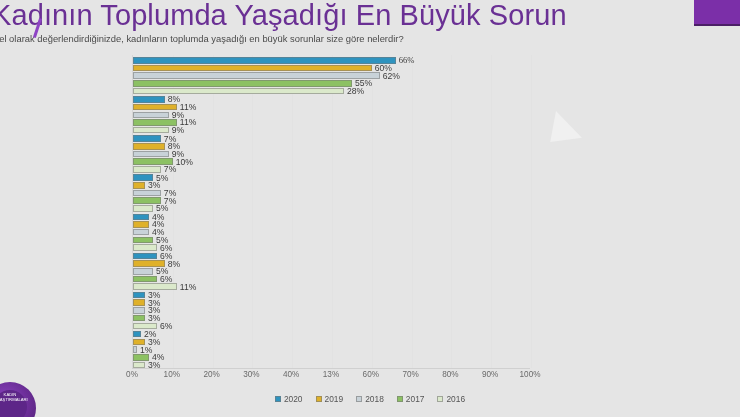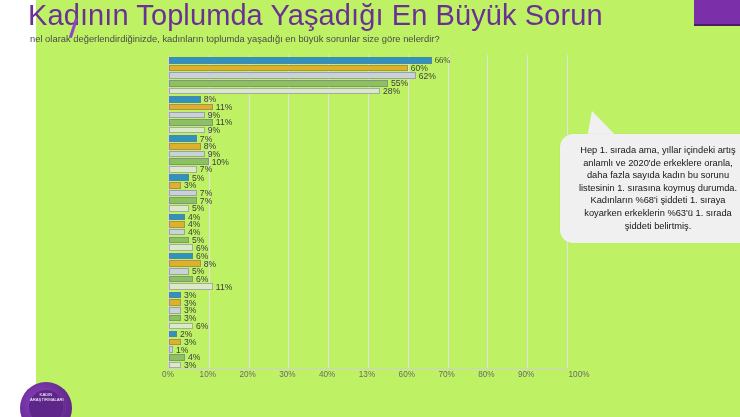--- a/index.html
+++ b/index.html
@@ -1,21 +1,21 @@
 <!DOCTYPE html>
 <html><head>
 <meta charset="utf-8">
 <style>
   html,body{margin:0;padding:0;}
   body{
     width:740px;height:417px;background:#ffffff;overflow:hidden;position:relative;
     font-family:"Liberation Sans", sans-serif;
     -webkit-font-smoothing:antialiased;
   }
-  #slide{position:absolute;inset:0;background:#bef264;margin-left:36px;}
+  #slide{position:absolute;inset:0;background:#e5e5e5;}
 
   
   .purple-tab{
     position:absolute;top:0;right:0;width:46px;height:24px;background:#7b2fa8;
     border-bottom:2px solid #4b1f66;
   }
   .title{
     position:absolute;left:-8px;top:-2px;width:600px;
     font-size:29px;line-height:34px;color:#6a3094;font-weight:400;
     letter-spacing:.1px;white-space:nowrap;
@@ -302,26 +302,47 @@
       <div class="xtick" style="left: 132px;">0%</div>
       <div class="xtick" style="left: 171.8px;">10%</div>
       <div class="xtick" style="left: 211.6px;">20%</div>
       <div class="xtick" style="left: 251.4px;">30%</div>
       <div class="xtick" style="left: 291.2px;">40%</div>
       <div class="xtick" style="left: 331px;">13%</div>
       <div class="xtick" style="left: 370.8px;">60%</div>
       <div class="xtick" style="left: 410.6px;">70%</div>
       <div class="xtick" style="left: 450.4px;">80%</div>
       <div class="xtick" style="left: 490.2px;">90%</div>
-      <div class="xtick" style="left: 543px;">100%</div>
+      <div class="xtick" style="left: 530px;">100%</div>
     </div>
 
+  <div class="legend" id="legend">
+      <div class="lgitem">
+        <span class="lgswatch" style="background: rgb(46, 147, 191);"></span>
+        <span>2020</span>
+      </div>
+      <div class="lgitem">
+        <span class="lgswatch" style="background: rgb(223, 177, 42);"></span>
+        <span>2019</span>
+      </div>
+      <div class="lgitem">
+        <span class="lgswatch" style="background: rgb(200, 210, 216);"></span>
+        <span>2018</span>
+      </div>
+      <div class="lgitem">
+        <span class="lgswatch" style="background: rgb(140, 193, 99);"></span>
+        <span>2017</span>
+      </div>
+      <div class="lgitem">
+        <span class="lgswatch" style="background: rgb(219, 233, 203);"></span>
+        <span>2016</span>
+      </div>
+    </div>
 
   <div class="callout-tail"></div>
-  <div class="callout">Hep 1. sırada ama, yıllar içindeki artış anlamlı ve 2020'de erkeklere oranla, daha fazla sayıda kadın bu sorunu listesinin 1. sırasına koymuş durumda. Kadınların %68'i şiddeti 1. sıraya koyarken erkeklerin %63'ü 1. sırada şiddeti belirtmiş.</div>
 
   <div class="logo">
     <div class="logo-inner"></div>
     <div class="logo-txt">KADIN ARAŞTIRMALARI</div>
   </div>
   <div class="logo-slash"></div>
 
 </div>
 
 </body></html>

